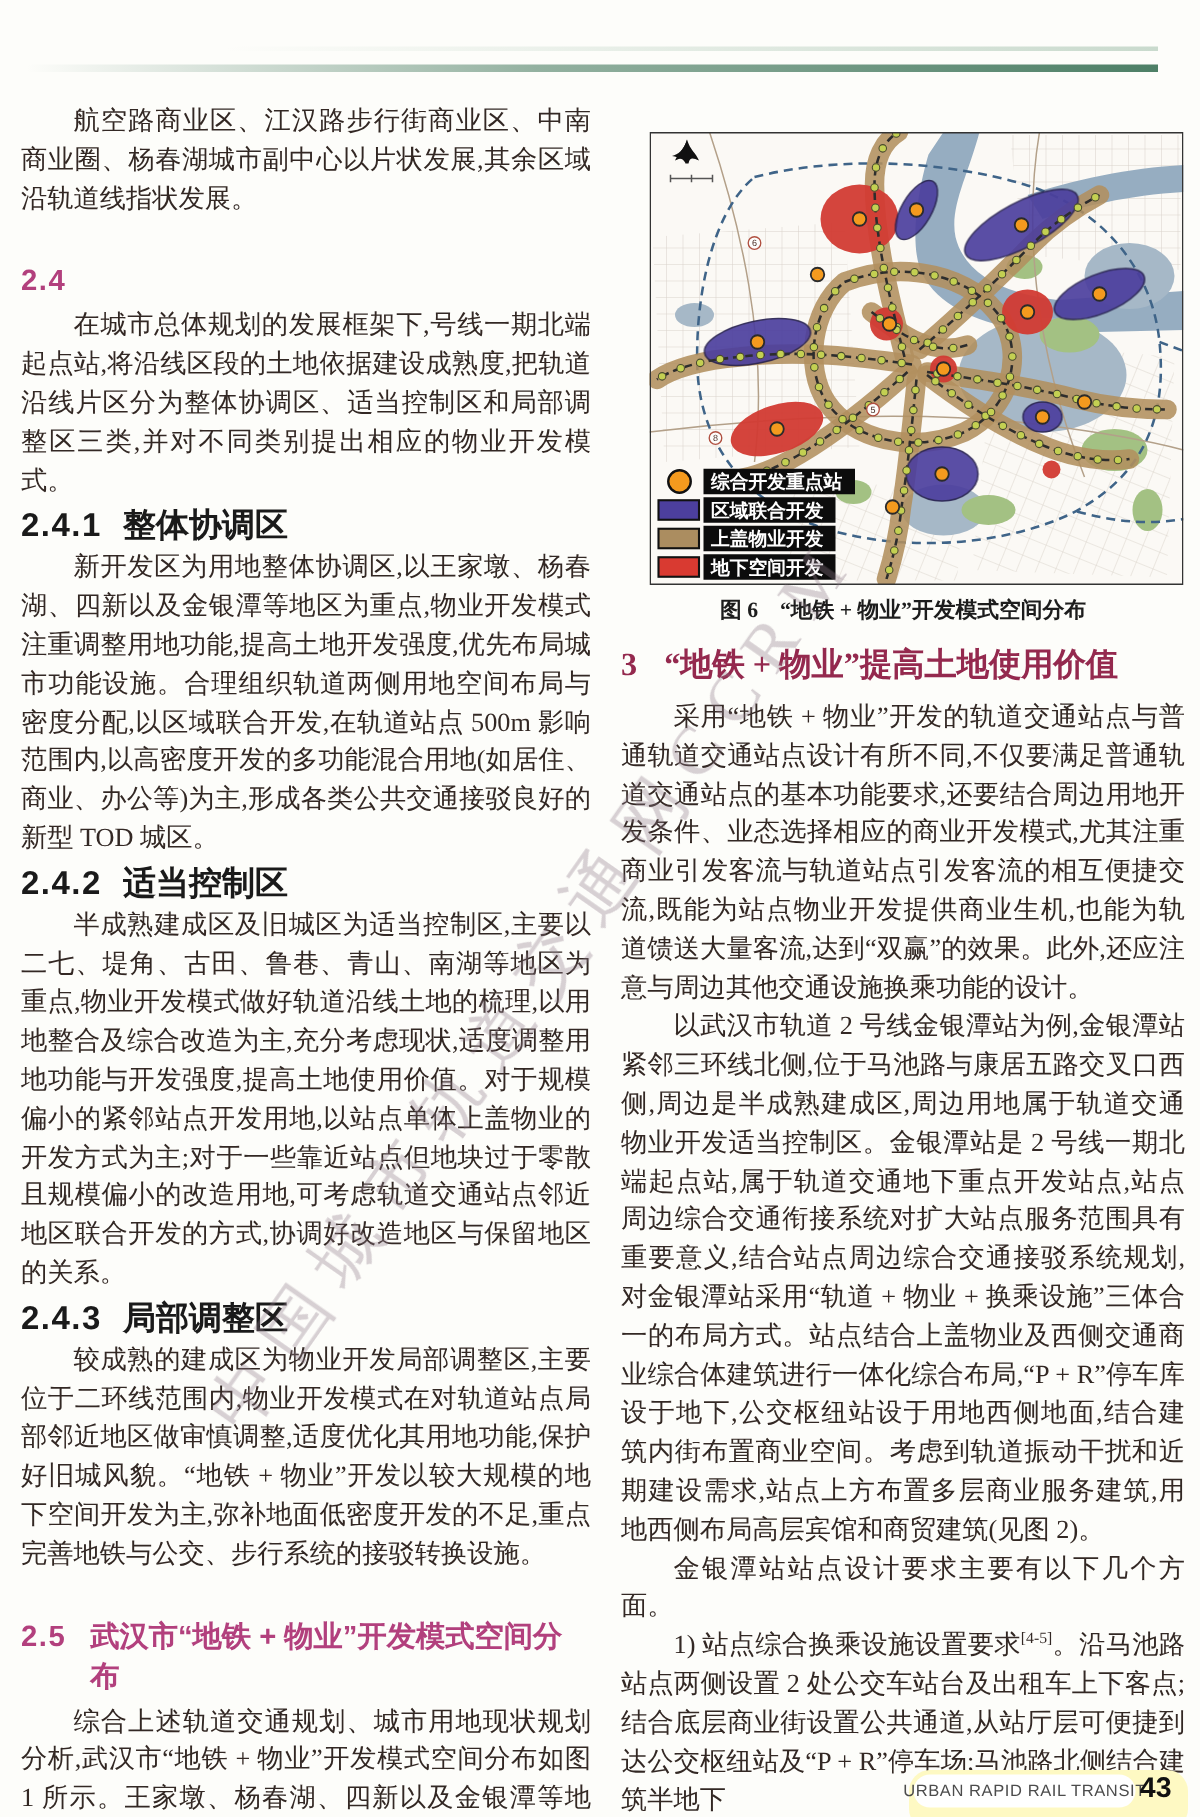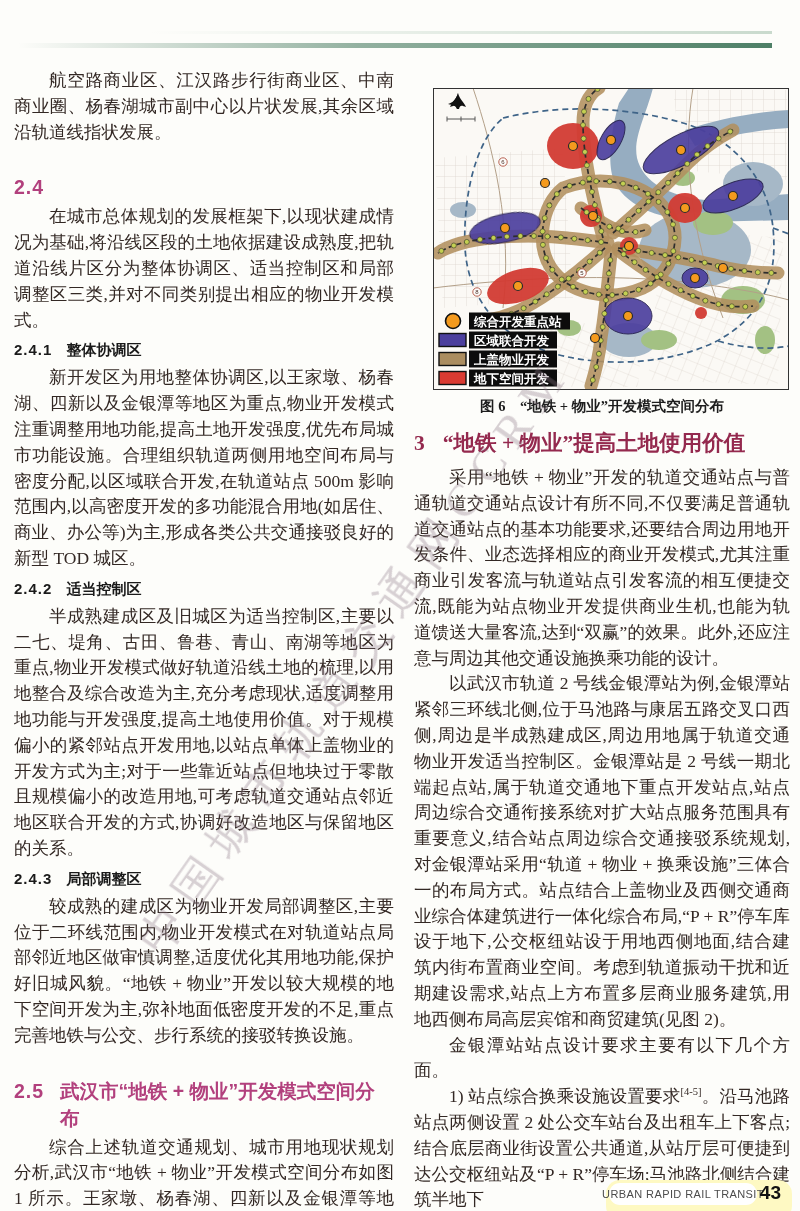--- a/index.html
+++ b/index.html
@@ -23,21 +23,21 @@
   .col-right{position:absolute;left:414px;top:88px;width:376px;z-index:2;}
 
   p.body{margin:0;text-indent:2em;font-size:17.5px;line-height:25.8px;
     text-align:justify;color:#332824;}
   sup.ref{font-size:10.5px;line-height:0;}
 
   .h2{display:flex;align-items:baseline;margin:5px 0 3px;color:#b2407d;
       font-family:"Liberation Sans",sans-serif;font-weight:bold;font-size:19.5px;line-height:27px;}
   .h2 .num{letter-spacing:1px;margin-right:16px;margin-top:24px;}
   .h3{display:flex;align-items:baseline;margin:4px 0 2px;color:#1a1a1a;
-      font-family:"Liberation Sans",sans-serif;font-weight:bold;font-size:15px;line-height:26px;}
+      font-family:"Liberation Sans",sans-serif;font-weight:bold;font-size:22px;line-height:26px;}
   .h3 .num{letter-spacing:1px;margin-right:14px;}
   .h1{display:flex;align-items:baseline;margin:13px 0 7px;color:#94294e;
       font-family:"Liberation Serif",serif;font-weight:bold;font-size:21.5px;line-height:29px;}
   .h1 .num{margin-right:18px;}
 
   
   .figure{width:356px;margin-left:19px;border-radius:25px;}
   .figure svg{display:block;}
   .caption{margin:7px 0 0;text-align:center;font-weight:bold;font-size:14.5px;
     color:#1d1d1d;font-family:"Liberation Serif",serif;}
@@ -76,21 +76,21 @@
   <div class="rule-light"></div>
   <div class="rule-dark"></div>
 
   <div class="watermark">中国城市轨道交通网CCRM</div>
 
   <div class="col-left">
     <p class="body">航空路商业区、江汉路步行街商业区、中南商业圈、杨春湖城市副中心以片状发展,其余区域沿轨道线指状发展。</p>
     <div class="h2">
       <span class="num">2.4</span>
     </div>
-    <p class="body">在城市总体规划的发展框架下,以现状建成情况为基础,将沿线区段的土地依据建设成熟度,把轨道沿线片区分为整体协调区、适当控制区和局部调整区三类,并对不同类别提出相应的物业开发模式。</p>
+    <p class="body">在城市总体规划的发展框架下,号线一期北端起点站,将沿线区段的土地依据建设成熟度,把轨道沿线片区分为整体协调区、适当控制区和局部调整区三类,并对不同类别提出相应的物业开发模式。</p>
     <div class="h3">
       <span class="num">2.4.1</span>
       <span>整体协调区</span>
     </div>
     <p class="body">新开发区为用地整体协调区,以王家墩、杨春湖、四新以及金银潭等地区为重点,物业开发模式注重调整用地功能,提高土地开发强度,优先布局城市功能设施。合理组织轨道两侧用地空间布局与密度分配,以区域联合开发,在轨道站点 500m 影响范围内,以高密度开发的多功能混合用地(如居住、商业、办公等)为主,形成各类公共交通接驳良好的新型 TOD 城区。</p>
     <div class="h3">
       <span class="num">2.4.2</span>
       <span>适当控制区</span>
     </div>
     <p class="body">半成熟建成区及旧城区为适当控制区,主要以二七、堤角、古田、鲁巷、青山、南湖等地区为重点,物业开发模式做好轨道沿线土地的梳理,以用地整合及综合改造为主,充分考虑现状,适度调整用地功能与开发强度,提高土地使用价值。对于规模偏小的紧邻站点开发用地,以站点单体上盖物业的开发方式为主;对于一些靠近站点但地块过于零散且规模偏小的改造用地,可考虑轨道交通站点邻近地区联合开发的方式,协调好改造地区与保留地区的关系。</p>

